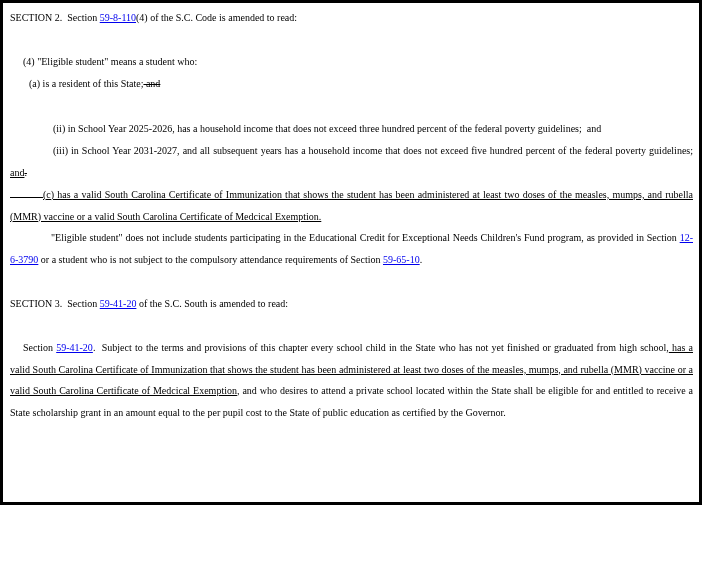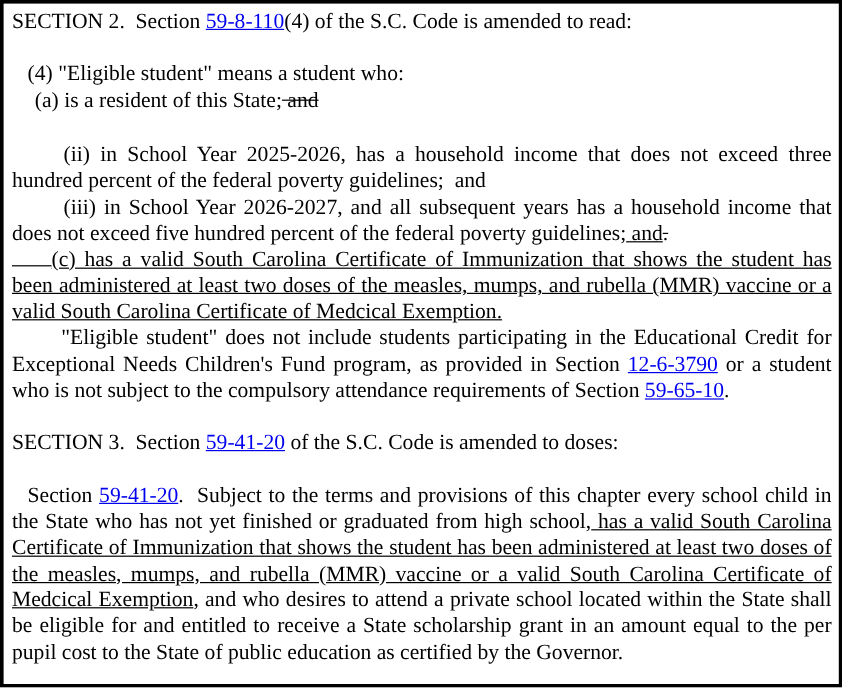--- a/index.html
+++ b/index.html
@@ -2,27 +2,27 @@
 <html><head>
 <meta charset="utf-8">
 <style>
   html, body {
     margin: 0;
     padding: 0;
     background: #ffffff;
   }
   .page {
     width: 702px;
-    height: 573px;
+    height: 505px;
     box-sizing: border-box;
     border: 3px solid #000000;
     background: #ffffff;
     padding: 4px 6px 4px 7px;
     font-family: "Liberation Serif", serif;
-    font-size: 18px;
+    font-size: 10px;
     line-height: 21.8px;
     color: #000000;
     overflow: hidden;
   }
   .para {
     margin: 0;
     text-align: justify;
   }
   .para.sp {
     margin-top: 22px;
@@ -48,19 +48,19 @@
 </style>
 </head>
 <body>
 
 <div class="page">
   <div>
       <p class="para"><span>SECTION 2.&nbsp; Section </span><a class="link" href="#">59-8-110</a><span>(4) of the S.C. Code is amended to read:</span></p>
       <p class="para sp" style="text-indent: 13px;"><span>(4) "Eligible student" means a student who:</span></p>
       <p class="para" style="text-indent: 19px;"><span>(a) is a resident of this State;</span><span class="del"> and</span></p>
       <p class="para" style="text-indent: 43px; margin-top: 24px;"><span>(ii) in School Year 2025-2026, has a household income that does not exceed three hundred percent of the federal poverty guidelines;&nbsp; and</span></p>
-      <p class="para" style="text-indent: 43px;"><span>(iii) in School Year 2026-2027, and all subsequent years has a household income that does not exceed five hundred percent of the federal poverty guidelines;</span><span class="ins"> and</span><span class="del">.</span></p>
+      <p class="para" style="text-indent: 43px;"><span>(iii) in School Year 2031-2027, and all subsequent years has a household income that does not exceed five hundred percent of the federal poverty guidelines;</span><span class="ins"> and</span><span class="del">.</span></p>
       <p class="para"><span class="utab"></span><span class="ins">(c) has a valid South Carolina Certificate of Immunization that shows the student has been administered at least two doses of the measles, mumps, and rubella (MMR) vaccine or a valid South Carolina Certificate of Medcical Exemption.</span></p>
       <p class="para" style="text-indent: 41px;"><span>"Eligible student" does not include students participating in the Educational Credit for Exceptional Needs Children's Fund program, as provided in Section </span><a class="link" href="#">12-6-3790</a><span> or a student who is not subject to the compulsory attendance requirements of Section </span><a class="link" href="#">59-65-10</a><span>.</span></p>
-      <p class="para sp"><span>SECTION 3.&nbsp; Section </span><a class="link" href="#">59-41-20</a><span> of the S.C. Code is amended to doses:</span></p>
+      <p class="para sp"><span>SECTION 3.&nbsp; Section </span><a class="link" href="#">59-41-20</a><span> of the S.C. South is amended to read:</span></p>
       <p class="para sp" style="text-indent: 13px;"><span>Section </span><a class="link" href="#">59-41-20</a><span>.&nbsp; Subject to the terms and provisions of this chapter every school child in the State who has not yet finished or graduated from high school,</span><span class="ins"> has a valid South Carolina Certificate of Immunization that shows the student has been administered at least two doses of the measles, mumps, and rubella (MMR) vaccine or a valid South Carolina Certificate of Medcical Exemption</span><span>, and who desires to attend a private school located within the State shall be eligible for and entitled to receive a State scholarship grant in an amount equal to the per pupil cost to the State of public education as certified by the Governor.</span></p>
     </div>
 </div>
 
 </body></html>

